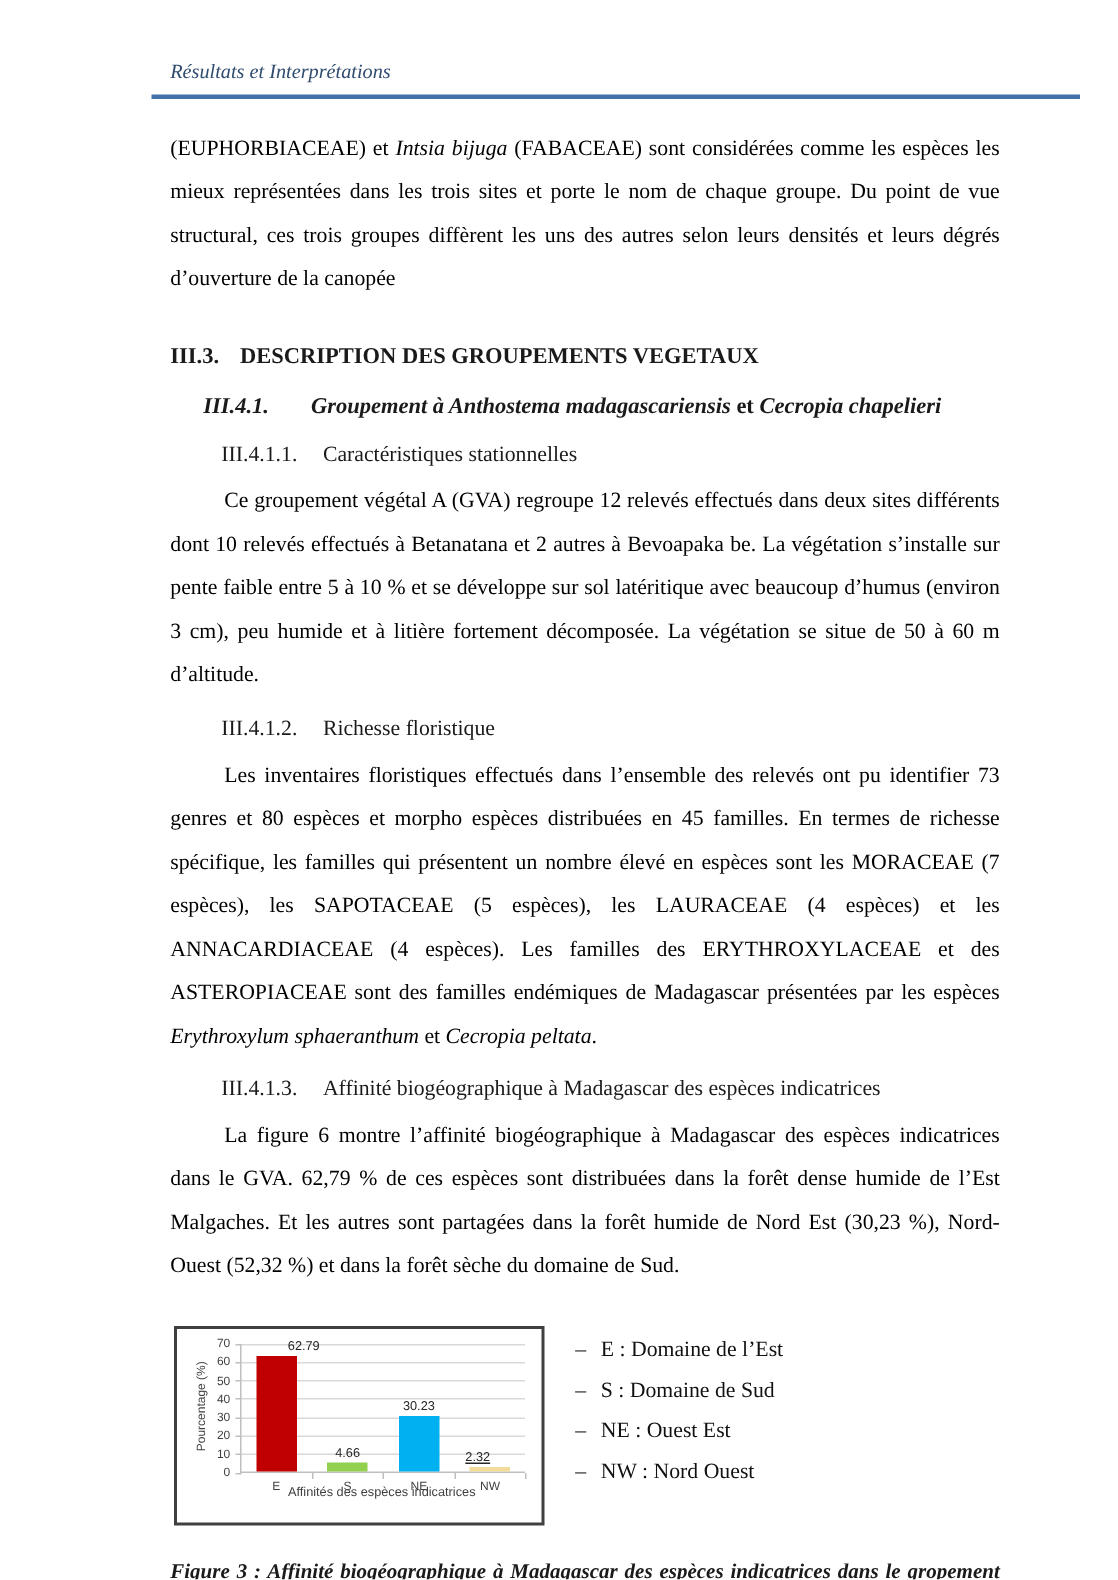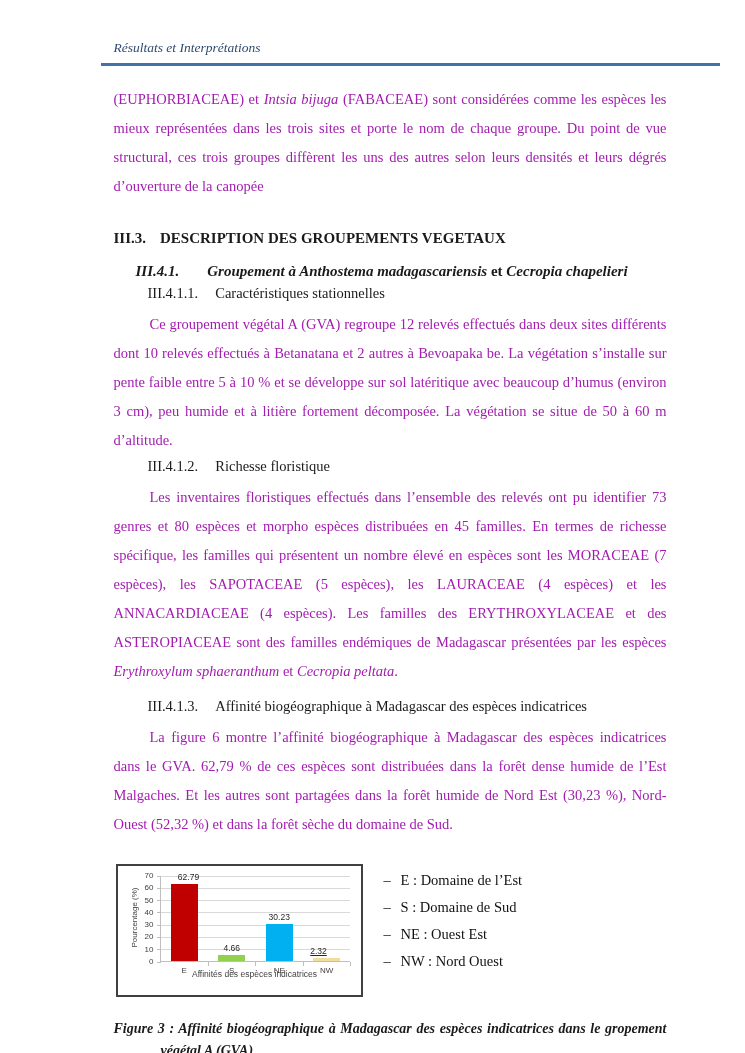--- a/index.html
+++ b/index.html
@@ -27,21 +27,21 @@
     width:633px;
     height:3px;
     background:#4472a8;
   }
 
   
   .para {
     font-size:14.5px;
     line-height:29px;
     text-align:justify;
-    color:#a21caf;
+    color:#000000;
   }
   .para.indent { text-indent:36px; }
   .it { font-style:italic; }
 
   .h1 {
     font-size:15px; font-weight:bold;
     line-height:22px;
     margin-top:26px;
   }
   .h1 .num { margin-right:14px; }
@@ -49,20 +49,21 @@
     font-size:15px; font-weight:bold; font-style:italic;
     line-height:22px;
     margin-top:11px;
     padding-left:22px;
   }
   .h2 .num { margin-right:28px; }
   .h2 .conj { font-style:normal; }
   .h3 {
     font-size:14.5px; font-weight:normal;
     line-height:22px;
+    margin-top:10px;
     padding-left:34px;
   }
   .h3 .num { margin-right:17px; }
   .mt8 { margin-top:6px; }
   .mt10 { margin-top:9px; }
 
   
   .figure-row { display:flex; margin-top:25px; margin-left:2px; }
   .figure-frame {
     position:relative;
@@ -203,21 +204,21 @@
             <div class="gridline" style="top: 24.0714px;"></div>
             <div class="ytickmark" style="top: 24.0714px;"></div>
             <div class="yticklabel" style="top: 20.5714px;">50</div>
             <div class="gridline" style="top: 11.7857px;"></div>
             <div class="ytickmark" style="top: 11.7857px;"></div>
             <div class="yticklabel" style="top: 8.28571px;">60</div>
             <div class="gridline" style="top: -0.5px;"></div>
             <div class="ytickmark" style="top: -0.5px;"></div>
             <div class="yticklabel" style="top: -4px;">70</div>
             <div class="bar" style="left: 10.25px; width: 27px; height: 77.142px; background: rgb(192, 0, 0);"></div>
-            <div class="bar-label" style="left: 5px; bottom: 79.142px; text-align: center;">62.79</div>
+            <div class="bar-label" style="left: 19px; bottom: 79.142px; text-align: center;">62.79</div>
             <div class="xticklabel" style="left: 0px; width: 47.5px;">E</div>
             <div class="xtickmark" style="left: 47px;"></div>
             <div class="bar" style="left: 57.75px; width: 27px; height: 5.72514px; background: rgb(146, 208, 80);"></div>
             <div class="bar-label" style="left: 48.25px; bottom: 7.72514px;">4.66</div>
             <div class="xticklabel" style="left: 47.5px; width: 47.5px;">S</div>
             <div class="xtickmark" style="left: 94.5px;"></div>
             <div class="bar" style="left: 105.25px; width: 27px; height: 37.1397px; background: rgb(0, 176, 240);"></div>
             <div class="bar-label" style="left: 95.75px; bottom: 39.1397px;">30.23</div>
             <div class="xticklabel" style="left: 95px; width: 47.5px;">NE</div>
             <div class="xtickmark" style="left: 142px;"></div>

